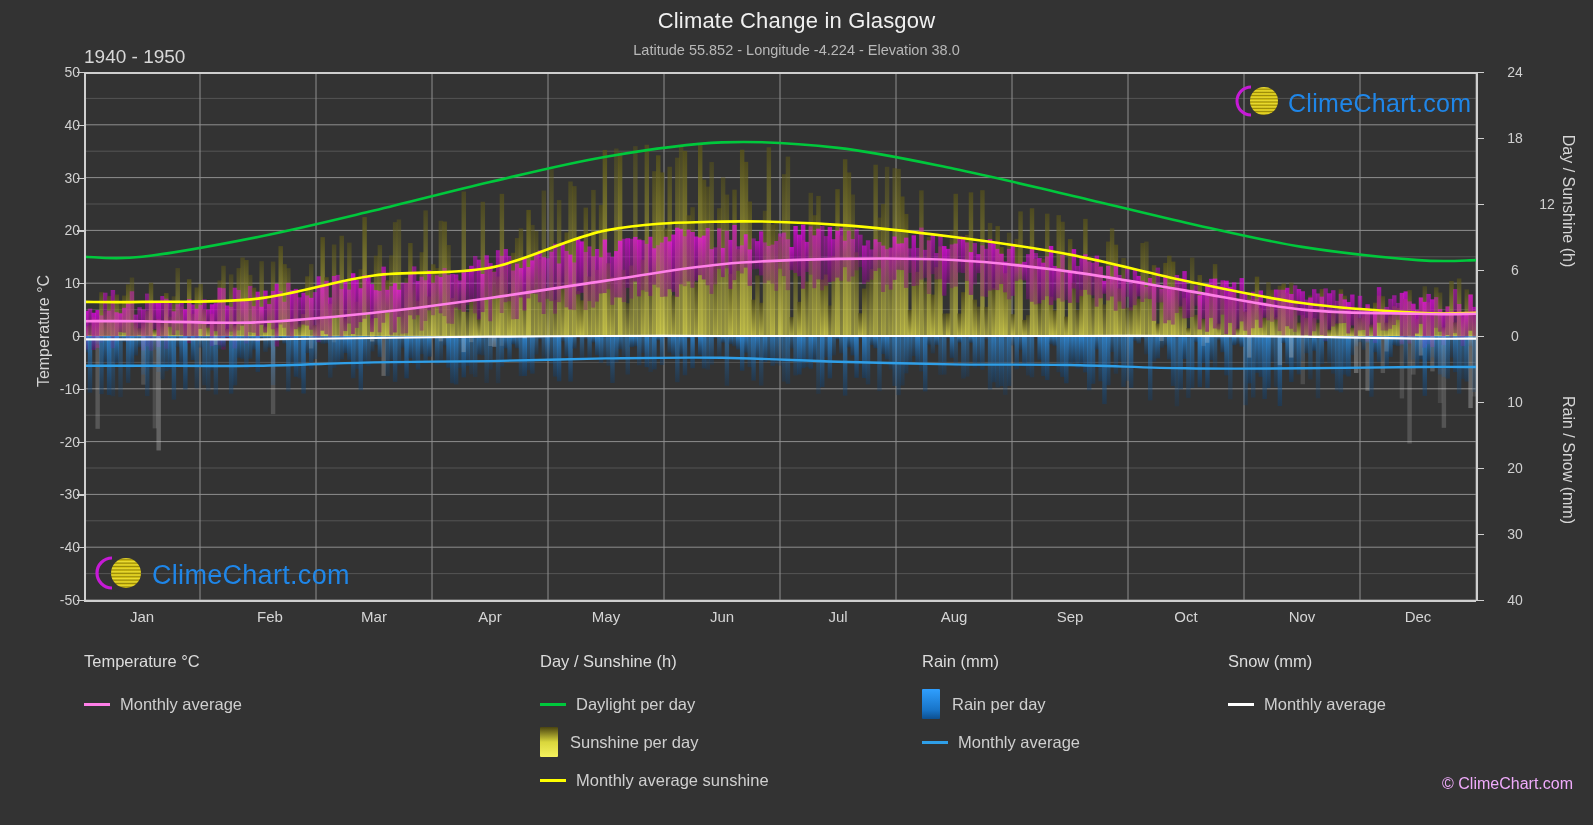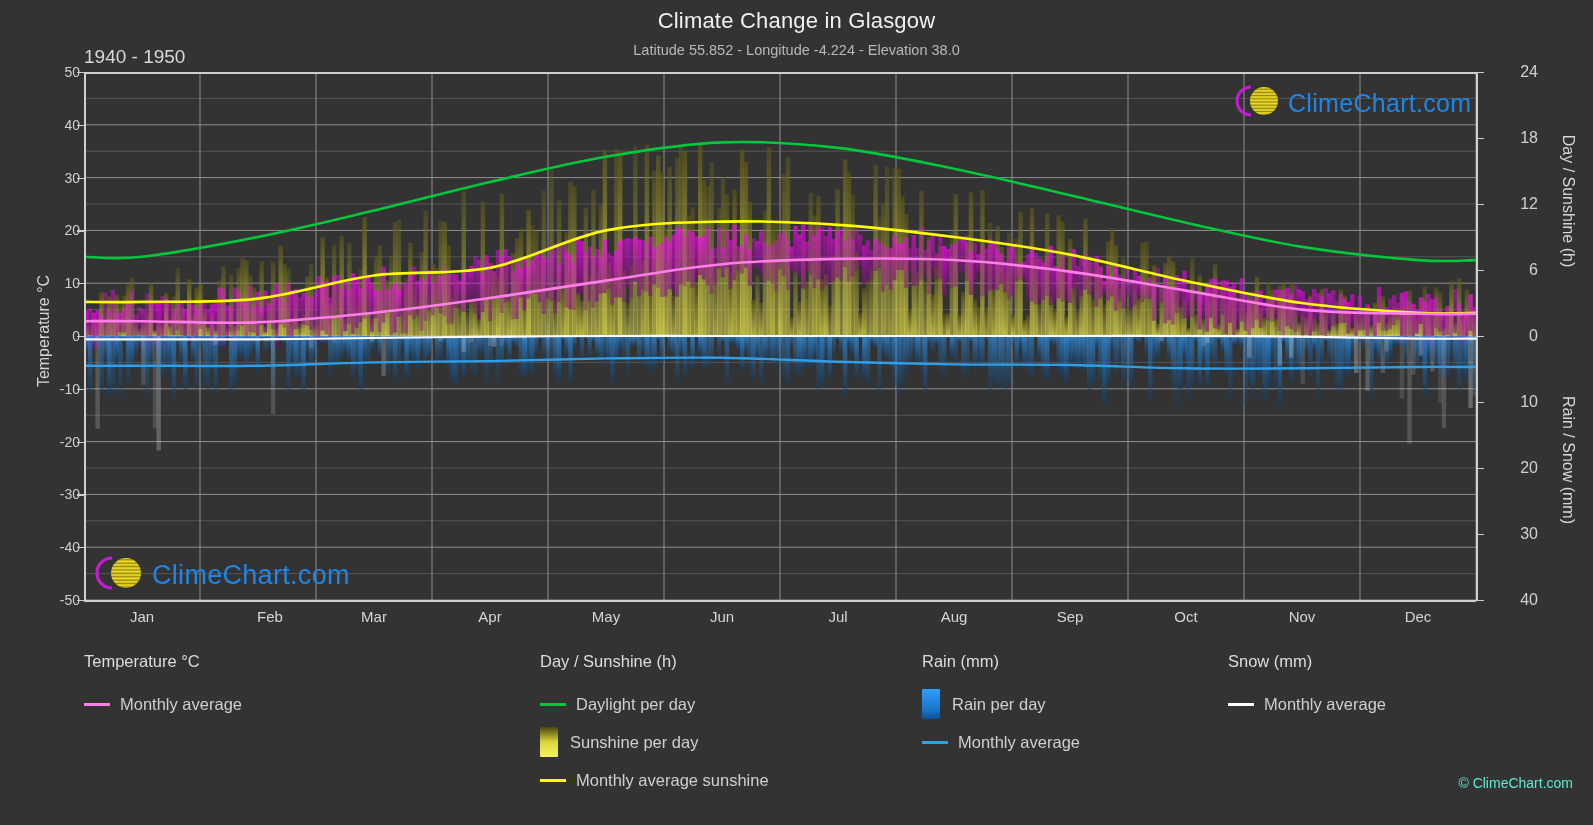--- a/index.html
+++ b/index.html
@@ -24,22 +24,22 @@
   .period {
     position:absolute; left:84px; top:46px;
     font-size:19px; color:#d8d8d8;
   }
 
   
   .plot-wrap { position:absolute; left:84px; top:72px; width:1392px; height:528px; }
   .axis-line { position:absolute; background:#cfcfcf; }
   .ytick-l { position:absolute; right:1513px; width:40px; text-align:right;
              font-size:14px; color:#d0d0d0; transform:translateY(-50%); }
-  .ytick-r { position:absolute; left:1492px; width:46px; text-align:right;
-             font-size:16px; color:#d0d0d0; transform:translateY(-50%); }
+  .ytick-r { position:absolute; left:1492px; width:46px; text-align:center;
+             font-size:14px; color:#d0d0d0; transform:translateY(-50%); }
 
   .axis-title {
     position:absolute; font-size:16px; color:#d5d5d5; white-space:nowrap;
   }
   .vert-l { transform:rotate(-90deg); transform-origin:center center; }
   .vert-r { transform:rotate(90deg); transform-origin:center center; }
 
   .xtick-label {
     position:absolute; top:608px; font-size:15px; color:#d5d5d5;
     transform:translateX(-50%); white-space:nowrap;
@@ -48,21 +48,21 @@
   
   .legend { position:absolute; top:652px; left:0; width:1593px; height:170px; }
   .legend-col { position:absolute; top:0; }
   .legend-head { font-size:16.5px; color:#dcdcdc; margin-bottom:14px; white-space:nowrap; }
   .legend-row { display:flex; align-items:center; height:38px; }
   .swatch { width:18px; height:30px; margin-right:12px; flex:0 0 18px; border-radius:1px; }
   .lineswatch { width:26px; height:3px; margin-right:10px; margin-left:0; flex:0 0 26px; }
   .lineswatch-hold { width:36px; display:flex; align-items:center; flex:0 0 36px; }
   .legend-label { font-size:16.5px; color:#cfcfcf; white-space:nowrap; }
 
-  .copyright { position:absolute; right:20px; top:775px; font-size:14px; color:#5eead4; }
+  .copyright { position:absolute; right:20px; top:775px; font-size:16px; color:#f0abfc; }
 
   
   .logo { position:absolute; display:flex; align-items:center; }
   .logo .mark { position:relative; flex:0 0 auto; }
   .logo .txt { font-weight:400; color:#1f86e8; letter-spacing:.3px; }
 </style>
 </head>
 <body>
 
 <div class="title">Climate Change in Glasgow</div>
@@ -1288,21 +1288,21 @@
     <div class="ytick-l" style="top: 494.4px;">-30</div>
     <div class="axis-line" style="left: 77px; top: 494.4px; width: 7px; height: 1.2px;"></div>
     <div class="ytick-l" style="top: 547.2px;">-40</div>
     <div class="axis-line" style="left: 77px; top: 547.2px; width: 7px; height: 1.2px;"></div>
     <div class="ytick-l" style="top: 600px;">-50</div>
     <div class="axis-line" style="left: 77px; top: 600px; width: 7px; height: 1.2px;"></div>
     <div class="ytick-r" style="top: 72px;">24</div>
     <div class="axis-line" style="left: 1476px; top: 72px; width: 8px; height: 1.2px;"></div>
     <div class="ytick-r" style="top: 138px;">18</div>
     <div class="axis-line" style="left: 1476px; top: 138px; width: 8px; height: 1.2px;"></div>
-    <div class="ytick-r" style="top: 204px;">12</div>
+    <div class="ytick-r" style="top: 204px; margin-left: 32px;">12</div>
     <div class="axis-line" style="left: 1476px; top: 204px; width: 8px; height: 1.2px;"></div>
     <div class="ytick-r" style="top: 270px;">6</div>
     <div class="axis-line" style="left: 1476px; top: 270px; width: 8px; height: 1.2px;"></div>
     <div class="ytick-r" style="top: 336px;">0</div>
     <div class="axis-line" style="left: 1476px; top: 336px; width: 8px; height: 1.2px;"></div>
     <div class="ytick-r" style="top: 402px;">10</div>
     <div class="axis-line" style="left: 1476px; top: 402px; width: 8px; height: 1.2px;"></div>
     <div class="ytick-r" style="top: 468px;">20</div>
     <div class="axis-line" style="left: 1476px; top: 468px; width: 8px; height: 1.2px;"></div>
     <div class="ytick-r" style="top: 534px;">30</div>

